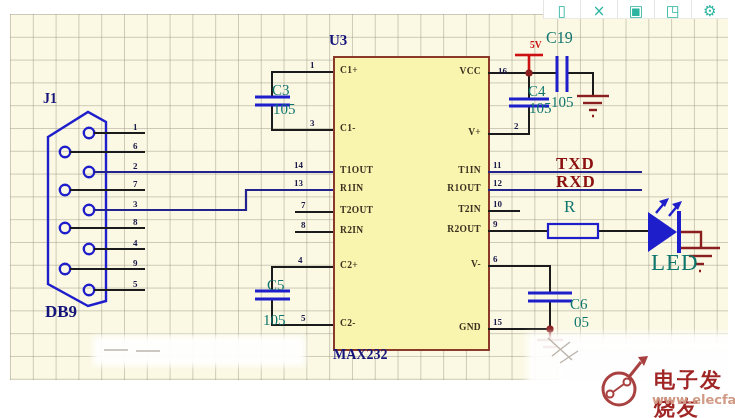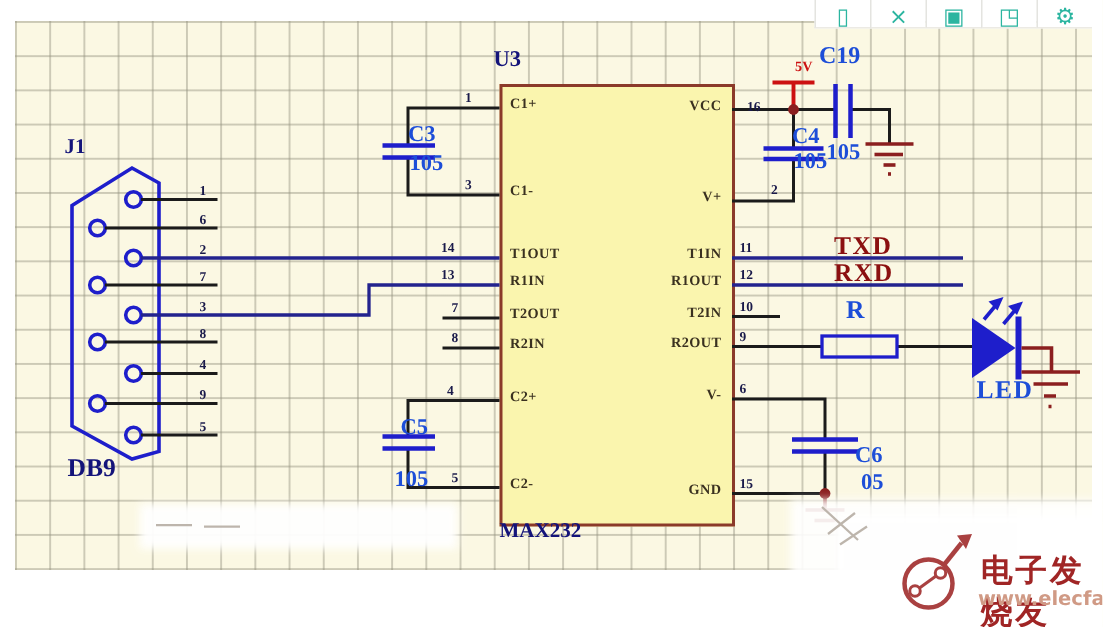--- a/index.html
+++ b/index.html
@@ -12,21 +12,21 @@
         background-size:22.8px 22.8px;}
   #chipbox{position:absolute;left:333px;top:56px;width:153px;height:291px;z-index:1;
            background:#faf5ae;border:2px solid #8b3a2a;}
   svg.layer{position:absolute;left:0;top:0;z-index:2;pointer-events:none;}
   svg#overlay{z-index:6;}
   .lbl{position:absolute;z-index:4;white-space:nowrap;line-height:1;}
   .num{font-size:9px;color:#1a1a4a;font-weight:bold;}
   .pinlbl{font-size:9.5px;font-weight:bold;color:#3a3120;letter-spacing:.3px;}
   .pinlbl.r{text-align:right;}
   .des{color:#14147a;font-weight:bold;}
-  .cap{color:#1d4ed8;font-weight:bold;font-size:15px;}
+  .cap{color:#0f766e;font-weight:normal;font-size:15px;}
   .sig{color:#8b1010;font-weight:bold;font-size:17px;letter-spacing:1px;}
   .pwr{color:#cc1111;font-weight:bold;font-size:9.5px;padding-left:12px;}
   .smudge{position:absolute;background:#ffffff;z-index:5;filter:blur(3px);}
   #wm-name{position:absolute;left:654px;top:366px;z-index:7;color:#a02525;font-weight:bold;
            font-size:21px;letter-spacing:2px;font-family:"DejaVu Sans",sans-serif;}
   #wm-url{position:absolute;left:652px;top:392px;z-index:7;color:#d09a85;font-weight:bold;
           font-size:13px;font-family:"DejaVu Sans",sans-serif;}
   #toolbar{position:absolute;left:543px;top:0;height:18px;z-index:8;display:flex;}
   .tbtn{width:36px;height:18px;background:#ffffff;border-left:1px solid #e4e4e0;
         border-bottom:1px solid #eceae4;color:#2cb5a0;font-size:15px;text-align:center;
@@ -222,21 +222,21 @@
   <span class="lbl cap" style="left:267px;top:278px;">C5</span>
   <span class="lbl cap" style="left:263px;top:313px;">105</span>
   <span class="lbl cap" style="left:528px;top:84px;">C4</span>
   <span class="lbl cap" style="left:529px;top:101px;">105</span>
   <span class="lbl cap" style="left:546px;top:30px;font-size:16px;">C19</span>
   <span class="lbl cap" style="left:551px;top:95px;">105</span>
   <span class="lbl cap" style="left:570px;top:297px;">C6</span>
   <span class="lbl cap" style="left:574px;top:315px;">05</span>
 
   <span class="lbl cap" style="left:564px;top:198px;font-size:17px;">R</span>
-  <span class="lbl cap" style="left:651px;top:251px;font-size:17px;letter-spacing:1px;">LED</span>
+  <span class="lbl cap" style="left:651px;top:251px;font-size:23px;letter-spacing:1px;">LED</span>
 
   <span class="lbl sig" style="left:556px;top:155px;">TXD</span>
   <span class="lbl sig" style="left:556px;top:173px;">RXD</span>
 
   <span class="lbl pwr" style="left:518px;top:41px;">5V</span>
 
   <span id="wm-name">电子发烧友</span>
   <span id="wm-url">www.elecfans.com</span>
 
   <div id="toolbar">

